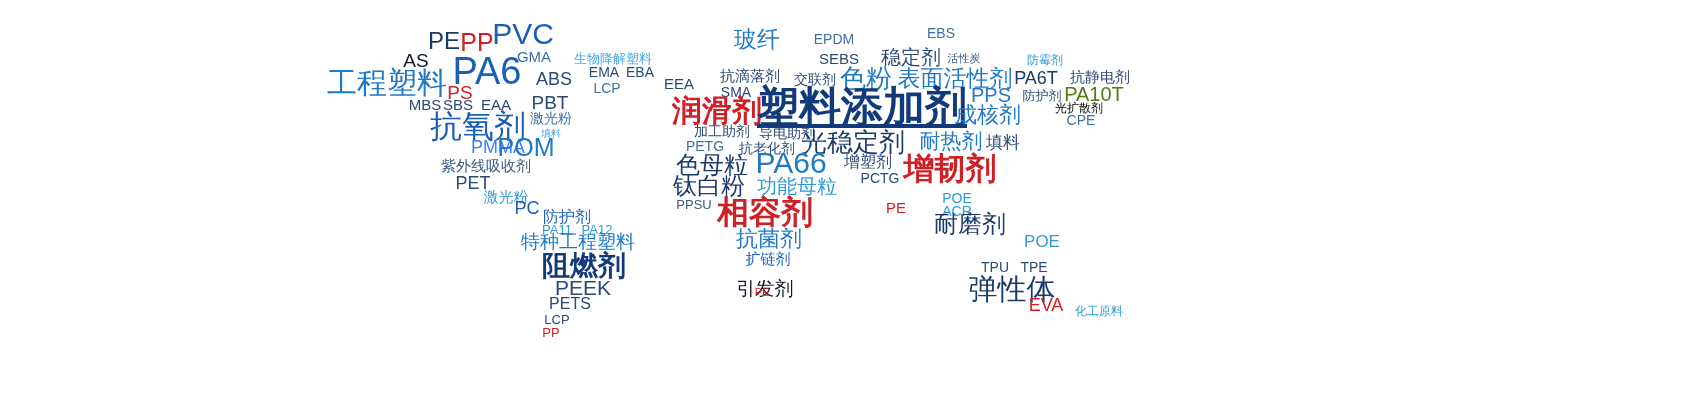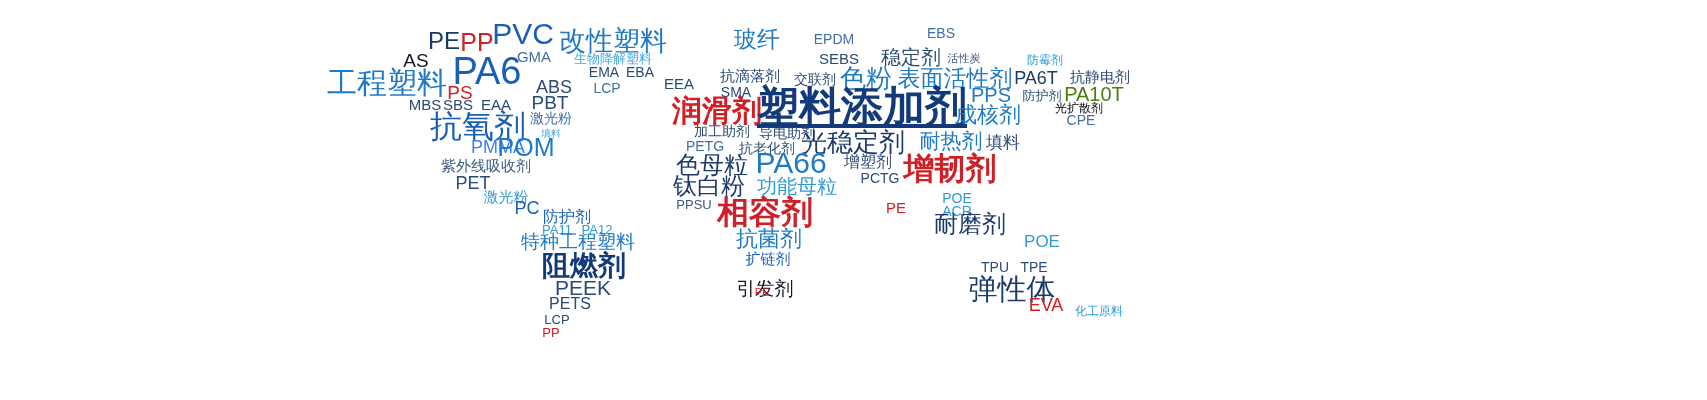--- a/index.html
+++ b/index.html
@@ -32,21 +32,21 @@
 </head>
 <body>
 
 <div id="wordcloud" style="width: 1707px; height: 400px; background: rgb(255, 255, 255);">
     <span class="word w-latin" style="left: 444px; top: 41px; font-size: 24px; color: rgb(27, 58, 107);">PE</span>
     <span class="word w-latin" style="left: 477px; top: 42px; font-size: 25px; color: rgb(207, 32, 39);">PP</span>
     <span class="word w-latin" style="left: 523px; top: 34px; font-size: 30px; color: rgb(26, 95, 180);">PVC</span>
     <span class="word w-latin" style="left: 534px; top: 56px; font-size: 15px; color: rgb(63, 111, 165);">GMA</span>
     <span class="word w-latin" style="left: 416px; top: 60px; font-size: 19px; color: #0f172a;">AS</span>
     <span class="word w-latin" style="left: 487px; top: 71px; font-size: 38px; color: rgb(26, 95, 180);">PA6</span>
-    <span class="word w-latin" style="left: 554px; top: 79px; font-size: 18px; color: rgb(43, 74, 117); margin-top: 8px;">ABS</span>
+    <span class="word w-latin" style="left: 554px; top: 79px; font-size: 18px; color: rgb(43, 74, 117);">ABS</span>
     <span class="word w-cjk" style="left: 387px; top: 83px; font-size: 30px; color: rgb(31, 122, 198);">工程塑料</span>
     <span class="word w-latin" style="left: 460px; top: 92px; font-size: 19px; color: rgb(207, 32, 39);">PS</span>
     <span class="word w-latin" style="left: 425px; top: 104px; font-size: 15px; color: rgb(43, 74, 117);">MBS</span>
     <span class="word w-latin" style="left: 458px; top: 104px; font-size: 15px; color: rgb(43, 74, 117);">SBS</span>
     <span class="word w-latin" style="left: 496px; top: 104px; font-size: 15px; color: rgb(43, 74, 117);">EAA</span>
     <span class="word w-latin" style="left: 550px; top: 102px; font-size: 19px; color: rgb(43, 74, 117);">PBT</span>
     <span class="word w-cjk" style="left: 478px; top: 126px; font-size: 32px; color: rgb(26, 95, 180);">抗氧剂</span>
     <span class="word w-cjk" style="left: 551px; top: 118px; font-size: 14px; color: rgb(63, 111, 165);">激光粉</span>
     <span class="word w-cjk" style="left: 551px; top: 134px; font-size: 10px; color: rgb(74, 168, 221);">填料</span>
     <span class="word w-latin" style="left: 466px; top: 147px; font-size: 18px; color: #3b82f6; margin-left: 32px;">PMMA</span>
@@ -57,21 +57,20 @@
     <span class="word w-latin" style="left: 527px; top: 208px; font-size: 18px; color: rgb(26, 95, 180);">PC</span>
     <span class="word w-cjk" style="left: 567px; top: 217px; font-size: 16px; color: rgb(26, 95, 180);">防护剂</span>
     <span class="word w-latin" style="left: 557px; top: 229px; font-size: 13px; color: rgb(46, 155, 214);">PA11</span>
     <span class="word w-latin" style="left: 597px; top: 229px; font-size: 13px; color: rgb(46, 155, 214);">PA12</span>
     <span class="word w-cjk" style="left: 578px; top: 241px; font-size: 19px; color: rgb(31, 122, 198);">特种工程塑料</span>
     <span class="word w-cjk w-bold" style="left: 584px; top: 266px; font-size: 28px; color: rgb(18, 58, 122);">阻燃剂</span>
     <span class="word w-latin" style="left: 583px; top: 287px; font-size: 21px; color: rgb(43, 74, 117);">PEEK</span>
     <span class="word w-latin" style="left: 570px; top: 304px; font-size: 16px; color: rgb(43, 74, 117);">PETS</span>
     <span class="word w-latin" style="left: 557px; top: 319px; font-size: 13px; color: rgb(43, 74, 117);">LCP</span>
     <span class="word w-latin" style="left: 551px; top: 332px; font-size: 13px; color: rgb(207, 32, 39);">PP</span>
-    <span class="word w-cjk" style="left: 613px; top: 40px; font-size: 27px; color: rgb(31, 122, 198);">改性塑料</span>
     <span class="word w-cjk" style="left: 613px; top: 58px; font-size: 13px; color: rgb(74, 168, 221);">生物降解塑料</span>
     <span class="word w-latin" style="left: 604px; top: 72px; font-size: 14px; color: rgb(43, 74, 117);">EMA</span>
     <span class="word w-latin" style="left: 640px; top: 72px; font-size: 14px; color: rgb(43, 74, 117);">EBA</span>
     <span class="word w-latin" style="left: 607px; top: 88px; font-size: 14px; color: rgb(63, 111, 165);">LCP</span>
     <span class="word w-latin" style="left: 679px; top: 83px; font-size: 15px; color: rgb(43, 74, 117);">EEA</span>
     <span class="word w-cjk" style="left: 757px; top: 39px; font-size: 23px; color: rgb(31, 122, 198);">玻纤</span>
     <span class="word w-latin" style="left: 834px; top: 39px; font-size: 14px; color: rgb(63, 111, 165);">EPDM</span>
     <span class="word w-latin" style="left: 941px; top: 33px; font-size: 14px; color: rgb(63, 111, 165);">EBS</span>
     <span class="word w-latin" style="left: 839px; top: 58px; font-size: 15px; color: rgb(43, 74, 117);">SEBS</span>
     <span class="word w-cjk" style="left: 911px; top: 57px; font-size: 20px; color: rgb(43, 74, 117);">稳定剂</span>

